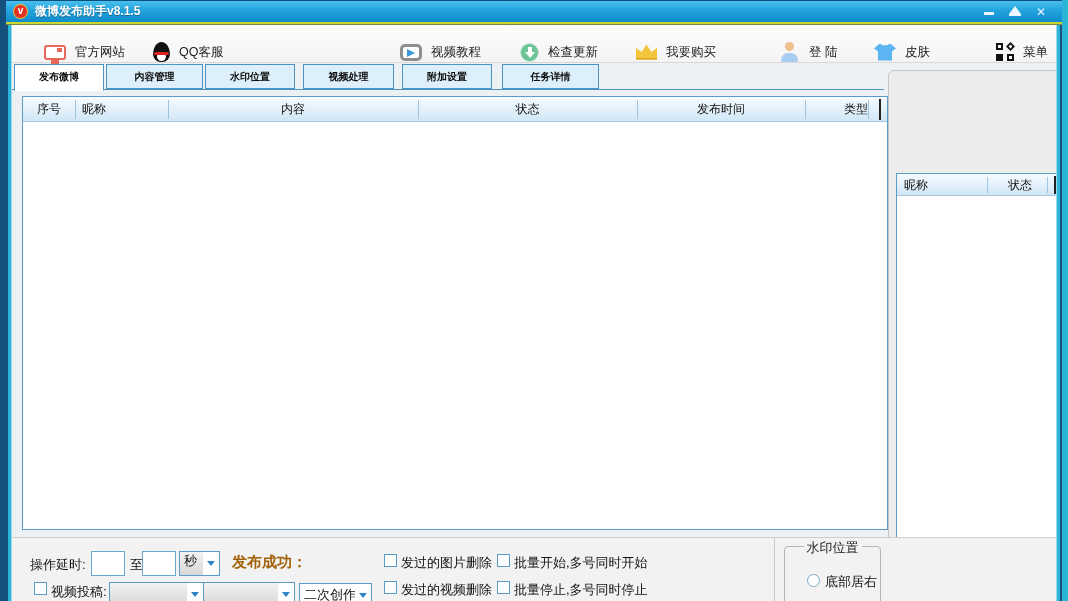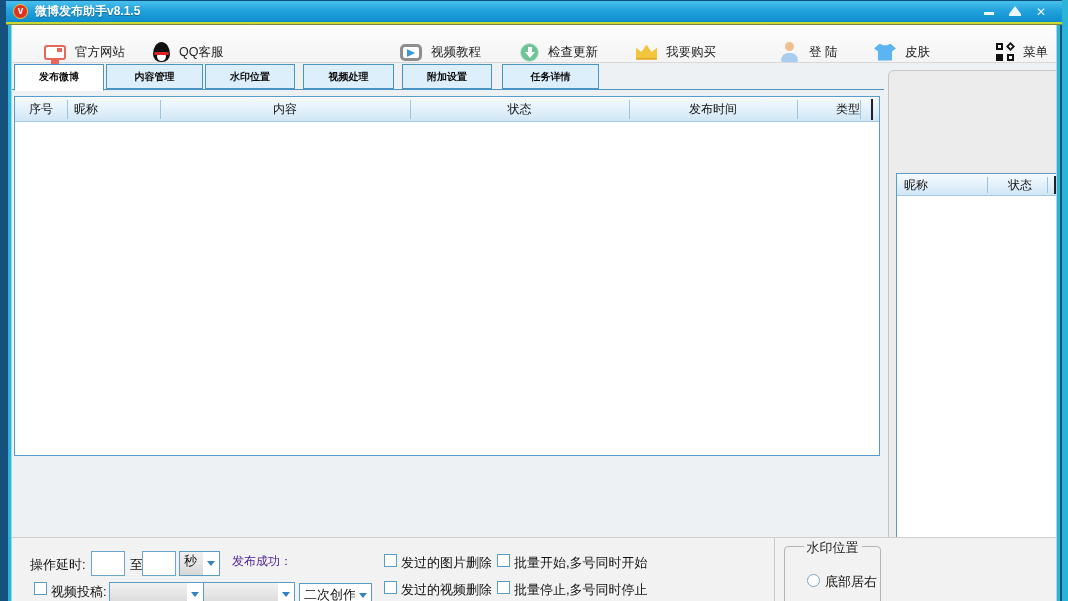--- a/index.html
+++ b/index.html
@@ -73,21 +73,21 @@
   .tabbar { position:absolute; left:6px; top:64px; width:872px; height:26px;
             border-bottom:1px solid #4a94c4; z-index:5; }
   .tab { position:absolute; top:0; height:25px; background:#ddeffa; border:1px solid #4a94c4;
          font-size:10px; font-weight:bold; color:#0c0c0c; text-align:center; line-height:24px;
          cursor:pointer; white-space:nowrap; }
   .tab.active { background:#fff; height:27px; border-bottom:1px solid #fff; z-index:6; }
   .t0{left:2px;width:90px;} .t1{left:94px;width:97px;} .t2{left:193px;width:90px;}
   .t3{left:291px;width:91px;} .t4{left:390px;width:90px;} .t5{left:490px;width:97px;}
 
   
-  .main-table { position:absolute; left:8px; top:96px; width:866px; height:360px;
+  .main-table { position:absolute; left:16px; top:96px; width:866px; height:434px;
                 background:#fff; border:1px solid #5a9cc8; }
   .mt-header { position:relative; height:25px;
                background:linear-gradient(#f6fbff,#dcedf9 70%,#cfe6f6);
                border-bottom:1px solid #a5c9e2; }
   .hcell { position:absolute; top:0; height:25px; line-height:25px; font-size:12px; color:#111; cursor:pointer; }
   .hdiv { position:absolute; top:3px; height:19px; width:1px; background:#9fc4de; }
   .hdark { position:absolute; top:2px; height:21px; width:2px; background:#222; }
 
   
   .right-panel { position:absolute; left:882px; top:70px; width:180px; height:531px;
@@ -106,21 +106,21 @@
   .bp-label { position:absolute; font-size:13px; color:#111; white-space:nowrap;text-align:right; }
   .bp-input { position:absolute; width:34px; height:25px; background:#fff;
               border:1px solid #6ba6cf; }
   .combo { position:absolute; height:25px; border:1px solid #5a9cc8; background:#fff;
            font-size:13px; color:#111; display:flex; align-items:center; cursor:pointer; }
   .combo .txt { flex:1; padding-left:4px; white-space:nowrap; overflow:hidden; }
   .combo.grayfill .txt { align-self:stretch; background:linear-gradient(#f2f2f2,#d8d8d8); }
   .combo .arrow { width:16px; align-self:stretch; display:flex; align-items:center; justify-content:center; }
   .combo .arrow::before { content:''; width:0; height:0; border-left:4px solid transparent;
         border-right:4px solid transparent; border-top:5px solid #2f83c6; }
-  .status-red { position:absolute; font-size:12px; font-weight:normal; color:#4c1d95; white-space:nowrap; }
+  .status-red { position:absolute; font-size:15px; font-weight:bold; color:#a16207; white-space:nowrap; }
   .chk { position:absolute; width:13px; height:13px; background:#fff; border:1px solid #5a9cc8; cursor:pointer; }
   .chk-label { position:absolute; font-size:13px; color:#111; white-space:nowrap; }
   .start-btn { position:absolute; left:649px; top:17px; width:106px; height:39px;
                background:linear-gradient(#f7f7f7,#dcdcdc); border:1px solid #9a9a9a;
                box-shadow:inset 0 0 0 1px #fff; font-size:19px; font-weight:bold; color:#111;
                font-family:"Liberation Sans","DejaVu Sans",sans-serif; cursor:pointer; }
   .vdiv { position:absolute; left:762px; top:0; bottom:0; width:1px; background:#c9c9c9; }
   .groupbox { position:absolute; left:772px; top:8px; width:97px; height:70px;
               border:1px solid #b5b5b5; border-radius:4px; }
   .groupbox .legend { position:absolute; top:-8px; left:50%; transform:translateX(-50%);

